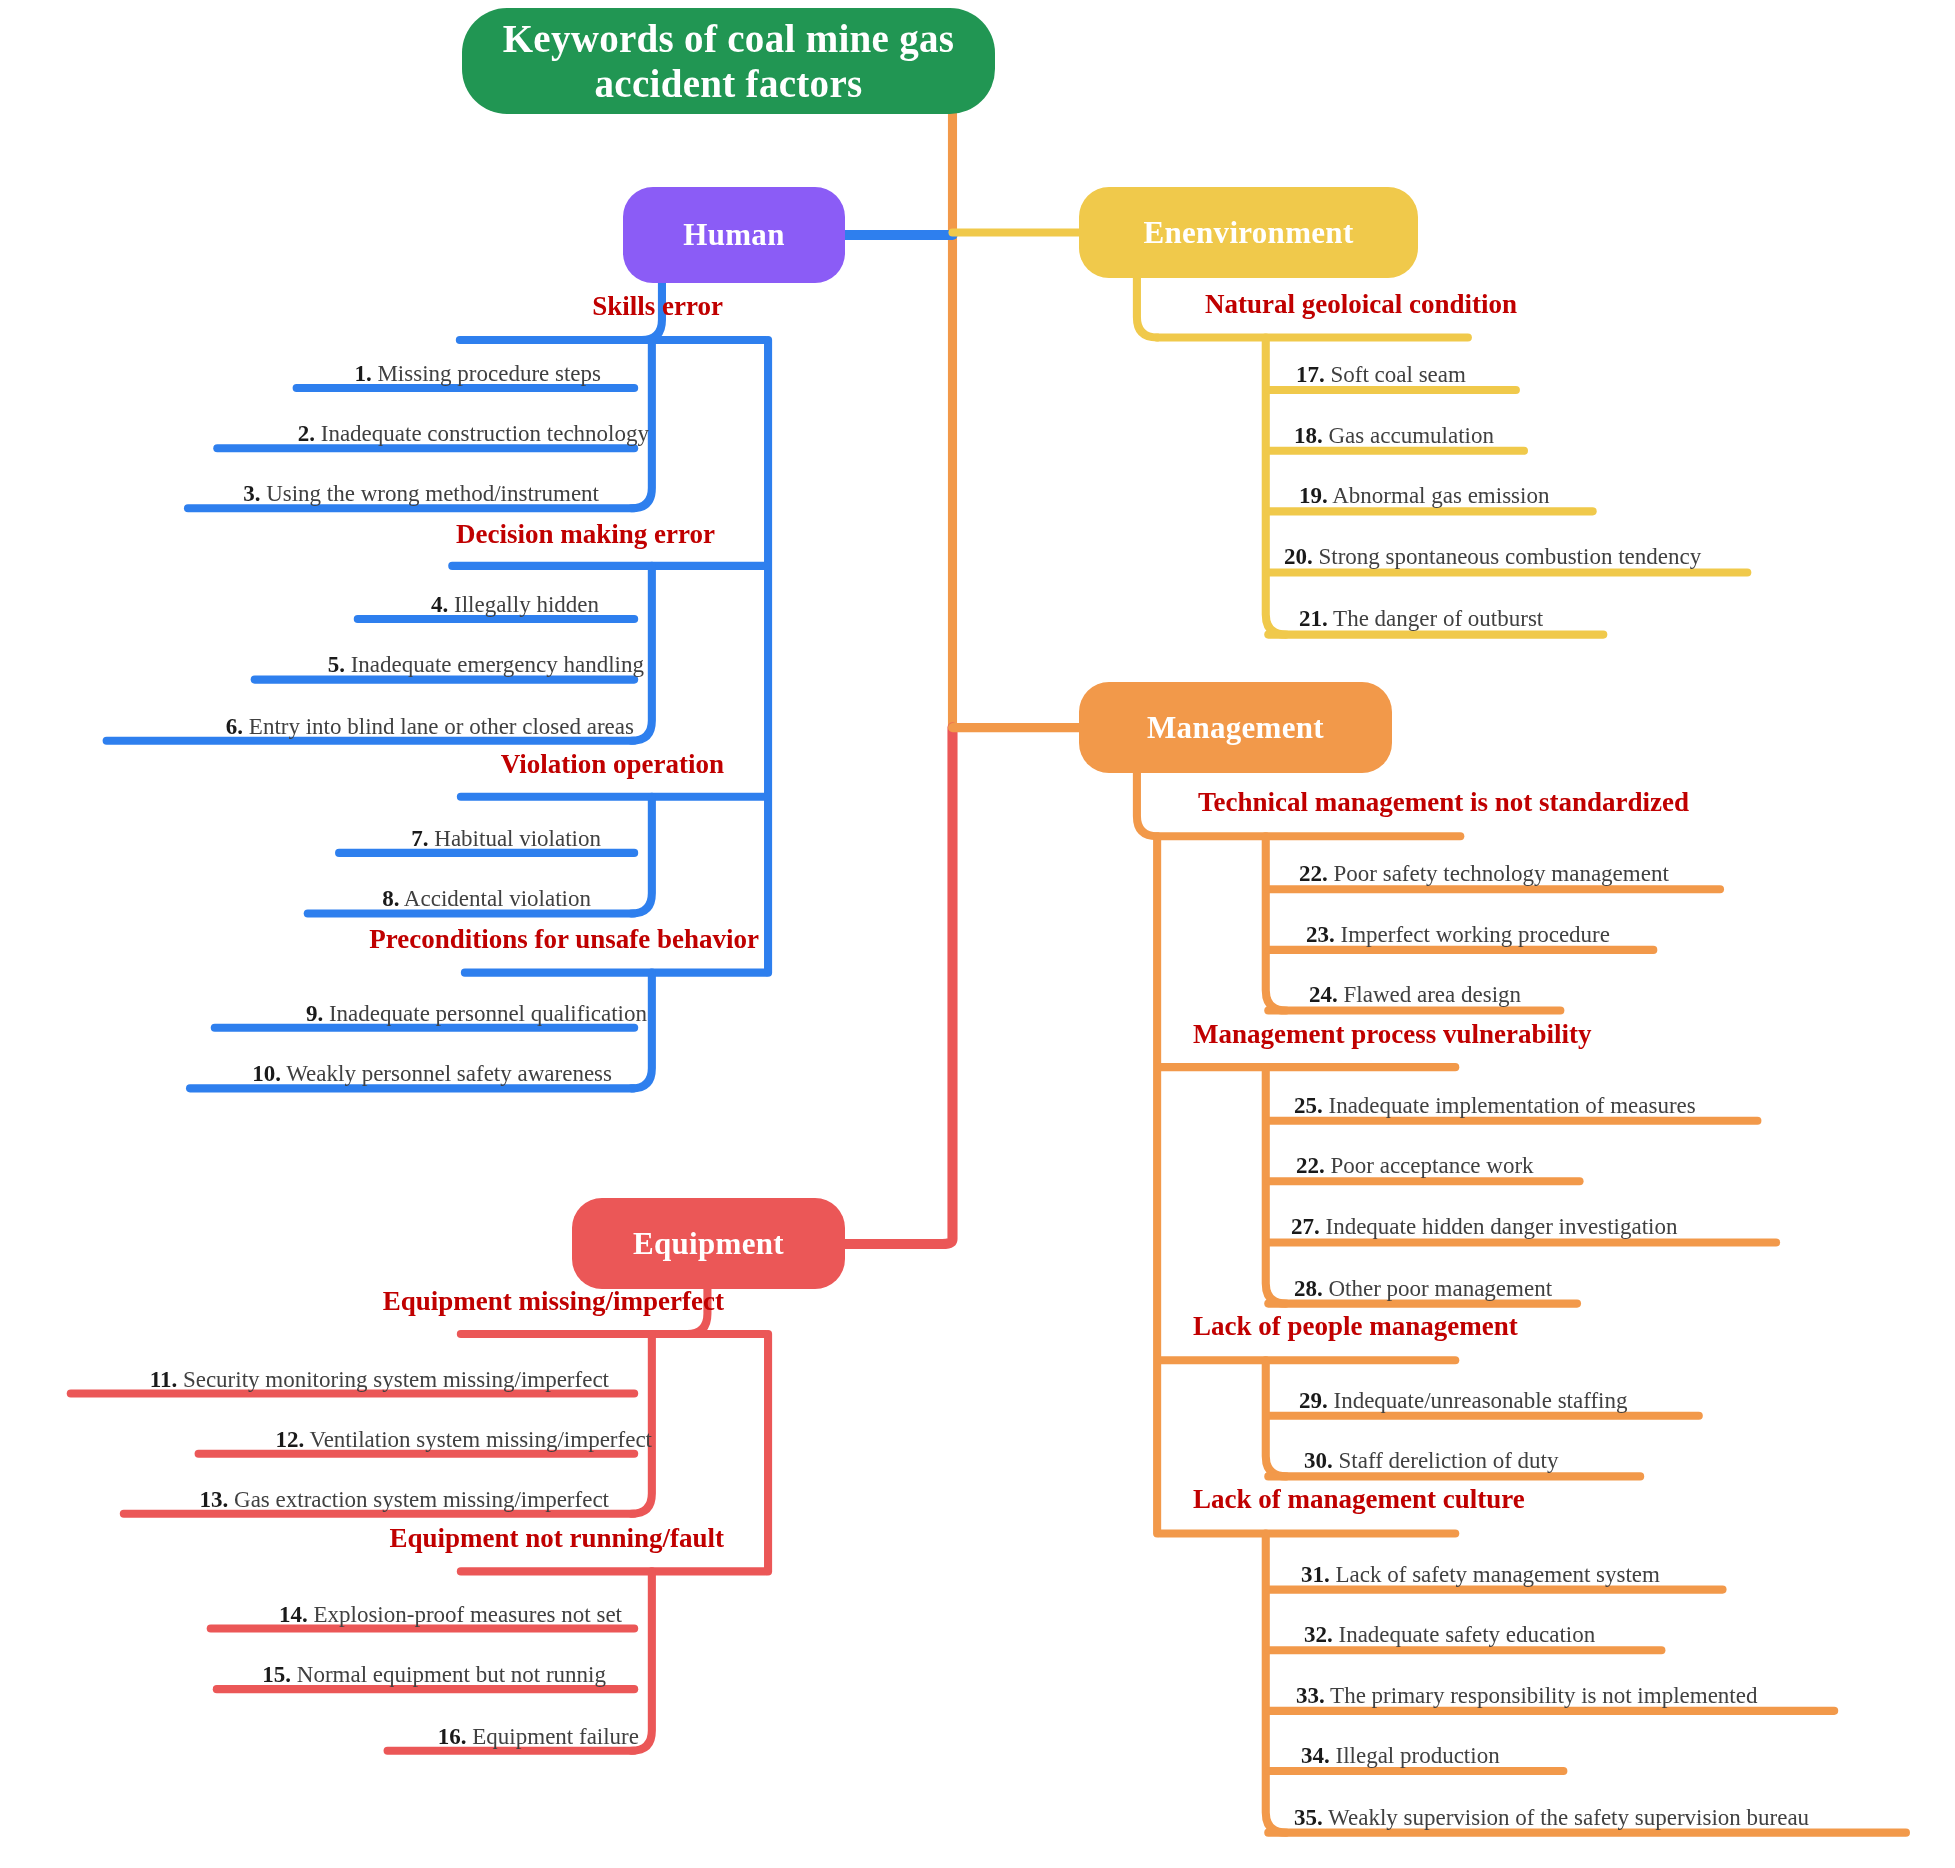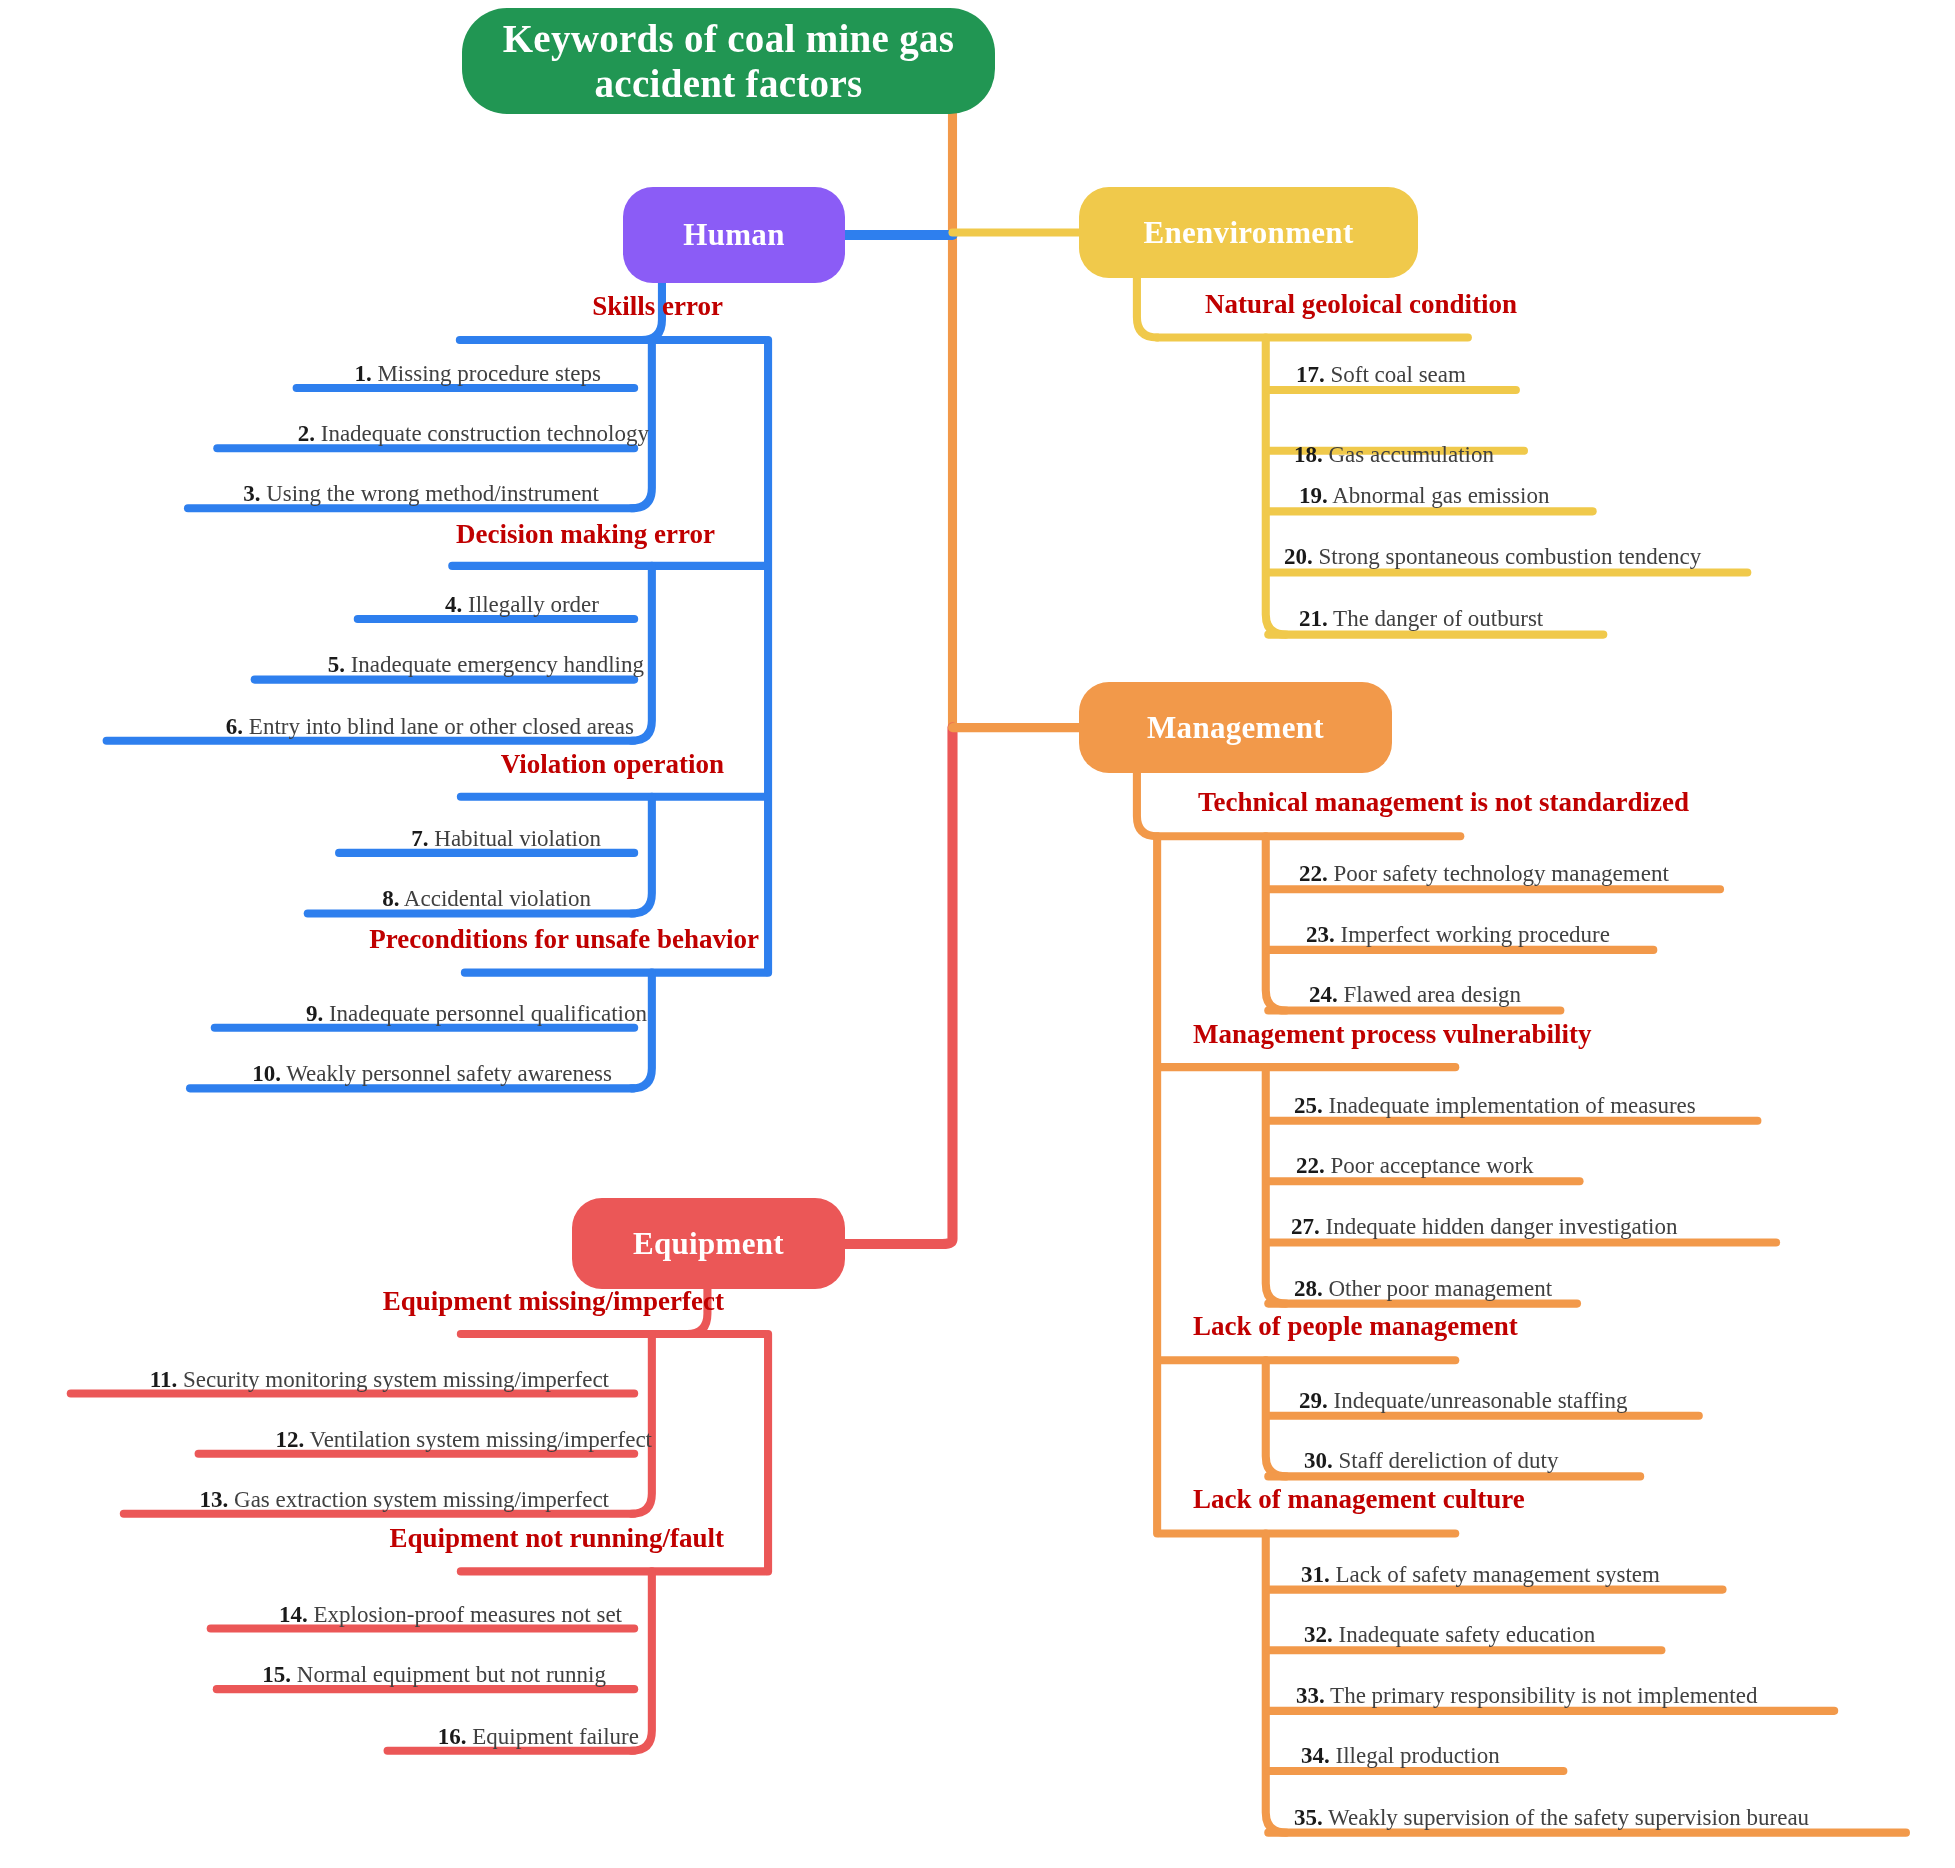--- a/index.html
+++ b/index.html
@@ -130,21 +130,21 @@
 
   <div id="layers">
       <div class="node branch" style="left: 623px; top: 187px; width: 222px; height: 96px; background: #8b5cf6;">
         <span>Human</span>
       </div>
       <div class="cat" style="top: 293px; left: 0px; width: 723px; text-align: right;">Skills error</div>
       <div class="leaf" style="top: 362px; left: 0px; width: 601px; text-align: right;"><span class="num">1.</span> <span>Missing procedure steps</span></div>
       <div class="leaf" style="top: 422px; left: 0px; width: 649px; text-align: right;"><span class="num">2.</span> <span>Inadequate  construction technology</span></div>
       <div class="leaf" style="top: 482px; left: 0px; width: 599px; text-align: right;"><span class="num">3.</span> <span>Using the wrong method/instrument</span></div>
       <div class="cat" style="top: 521px; left: 0px; width: 715px; text-align: right;">Decision making error</div>
-      <div class="leaf" style="top: 593px; left: 0px; width: 599px; text-align: right;"><span class="num">4.</span> <span>Illegally   order</span></div>
+      <div class="leaf" style="top: 593px; left: 0px; width: 599px; text-align: right;"><span class="num">4.</span> <span>Illegally   hidden</span></div>
       <div class="leaf" style="top: 653px; left: 0px; width: 644px; text-align: right;"><span class="num">5.</span> <span>Inadequate  emergency  handling</span></div>
       <div class="leaf" style="top: 715px; left: 0px; width: 634px; text-align: right;"><span class="num">6.</span> <span>Entry into blind lane or other closed  areas</span></div>
       <div class="cat" style="top: 751px; left: 0px; width: 724px; text-align: right;">Violation operation</div>
       <div class="leaf" style="top: 827px; left: 0px; width: 601px; text-align: right;"><span class="num">7.</span> <span>Habitual  violation</span></div>
       <div class="leaf" style="top: 887px; left: 0px; width: 591px; text-align: right;"><span class="num">8.</span> <span>Accidental  violation</span></div>
       <div class="cat" style="top: 926px; left: 0px; width: 728px; text-align: right; margin-left: 31px;">Preconditions for unsafe behavior</div>
       <div class="leaf" style="top: 1002px; left: 0px; width: 647px; text-align: right;"><span class="num">9.</span> <span>Inadequate  personnel qualification</span></div>
       <div class="leaf" style="top: 1062px; left: 0px; width: 612px; text-align: right;"><span class="num">10.</span> <span>Weakly  personnel safety awareness</span></div>
       <div class="node branch" style="left: 572px; top: 1198px; width: 273px; height: 91px; background: rgb(235, 87, 87);">
         <span>Equipment</span>
@@ -155,21 +155,21 @@
       <div class="leaf" style="top: 1488px; left: 0px; width: 609px; text-align: right;"><span class="num">13.</span> <span>Gas extraction  system missing/imperfect</span></div>
       <div class="cat" style="top: 1525px; left: 0px; width: 724px; text-align: right;">Equipment not running/fault</div>
       <div class="leaf" style="top: 1603px; left: 0px; width: 622px; text-align: right;"><span class="num">14.</span> <span>Explosion-proof measures  not set</span></div>
       <div class="leaf" style="top: 1663px; left: 0px; width: 606px; text-align: right;"><span class="num">15.</span> <span>Normal equipment but not runnig</span></div>
       <div class="leaf" style="top: 1725px; left: 0px; width: 639px; text-align: right;"><span class="num">16.</span> <span>Equipment  failure</span></div>
       <div class="node branch" style="left: 1079px; top: 187px; width: 339px; height: 91px; background: rgb(240, 201, 75);">
         <span>Enenvironment</span>
       </div>
       <div class="cat" style="top: 291px; left: 1205px; text-align: left;">Natural geoloical condition</div>
       <div class="leaf" style="top: 363px; left: 1296px; text-align: left;"><span class="num">17.</span> <span>Soft coal  seam</span></div>
-      <div class="leaf" style="top: 443px; left: 1294px; text-align: left;"><span class="num">18.</span> <span>Gas accumulation</span></div>
+      <div class="leaf" style="top: 424px; left: 1294px; text-align: left;"><span class="num">18.</span> <span>Gas accumulation</span></div>
       <div class="leaf" style="top: 484px; left: 1299px; text-align: left;"><span class="num">19.</span> <span>Abnormal gas  emission</span></div>
       <div class="leaf" style="top: 545px; left: 1284px; text-align: left;"><span class="num">20.</span> <span>Strong spontaneous combustion tendency</span></div>
       <div class="leaf" style="top: 607px; left: 1299px; text-align: left;"><span class="num">21.</span> <span>The danger  of outburst</span></div>
       <div class="node branch" style="left: 1079px; top: 682px; width: 313px; height: 91px; background: rgb(242, 153, 74);">
         <span>Management</span>
       </div>
       <div class="cat" style="top: 789px; left: 1198px; text-align: right;">Technical management is not standardized</div>
       <div class="leaf" style="top: 862px; left: 1299px; text-align: left;"><span class="num">22.</span> <span>Poor safety technology  management</span></div>
       <div class="leaf" style="top: 923px; left: 1306px; text-align: left;"><span class="num">23.</span> <span>Imperfect working procedure</span></div>
       <div class="leaf" style="top: 983px; left: 1309px; text-align: left;"><span class="num">24.</span> <span>Flawed area design</span></div>

